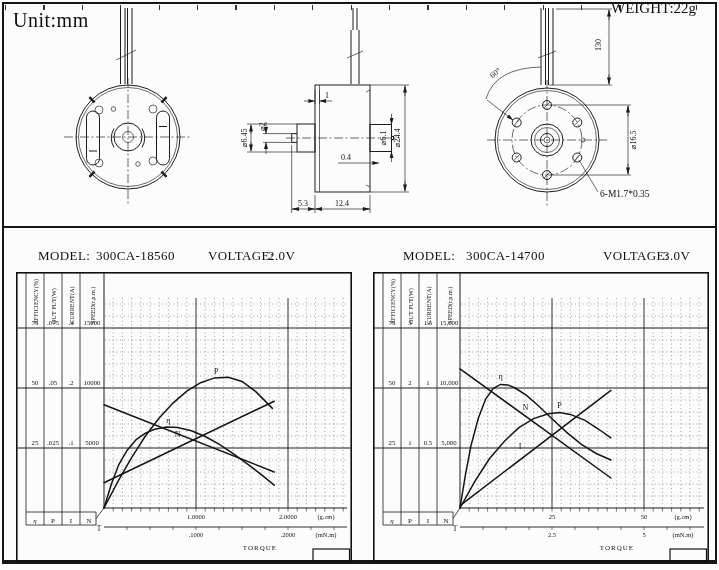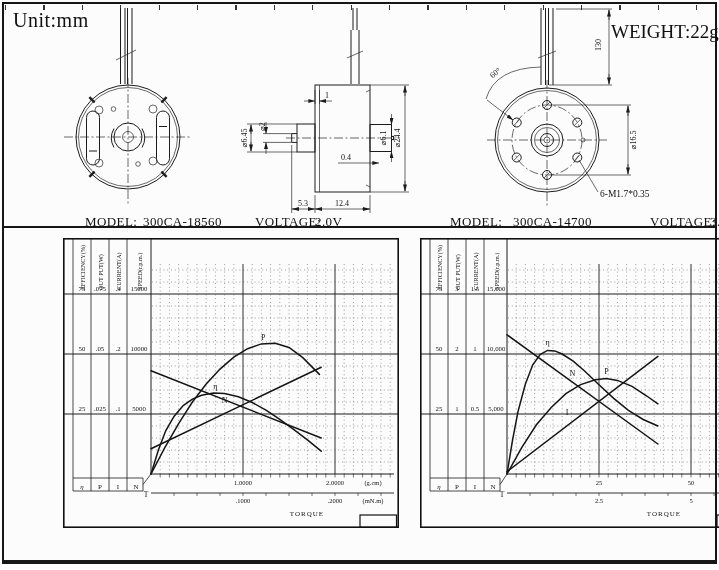--- a/index.html
+++ b/index.html
@@ -3,24 +3,24 @@
 <meta charset="utf-8">
 <style>
   html,body{margin:0;padding:0;background:#e8e8e8;}
   .page{position:relative;width:719px;height:570px;background:#fcfcfc;overflow:hidden;
         font-family:"Liberation Serif","DejaVu Serif",serif;color:#111;}
   .frame{position:absolute;left:2px;top:2px;right:2px;bottom:6px;
          border:2.5px solid #161616;border-bottom-width:4px;}
   .ticks{position:absolute;left:5px;top:4.5px;right:5px;height:5px;
          background:repeating-linear-gradient(90deg,#333 0 1.2px,transparent 1.2px 38.4px);}
   .unit{position:absolute;left:13px;top:9px;font-size:20px;letter-spacing:.5px;}
-  .weight{position:absolute;left:611px;top:21px;font-size:19px;}
+  .weight{position:absolute;left:611px;top:0;font-size:15px;}
   .drawing{position:absolute;left:0;top:0;}
   .divider{position:absolute;left:4px;right:4px;top:226px;height:1.8px;background:#161616;}
-  .panel{position:absolute;top:214px;width:280px;height:318px;margin-left:47px;}
+  .panel{position:absolute;top:248px;width:280px;height:318px;}
   .chead{position:absolute;top:0;left:0;right:0;height:22px;font-size:13px;letter-spacing:.4px;}
   .chead span{position:absolute;white-space:nowrap;}
   .p0 .h-ml{left:22px}.p0 .h-m{left:80px}.p0 .h-vl{left:192px}.p0 .h-v{left:252px}
   .p1 .h-ml{left:30px}.p1 .h-m{left:93px}.p1 .h-vl{left:230px}.p1 .h-v{left:290px}
   .cbox{position:absolute;left:0;top:24px;width:336px;height:290px;}
   svg text{font-family:"Liberation Serif","DejaVu Sans",serif;fill:#141414;}
   .ln{stroke:#1c1c1c;fill:none;stroke-width:1;}
   .thk{stroke:#1c1c1c;fill:none;stroke-width:2.4;}
   .thin{stroke:#2a2a2a;fill:none;stroke-width:.7;}
   .cl{stroke:#2a2a2a;fill:none;stroke-width:.7;stroke-dasharray:9 2.5 2 2.5;}

